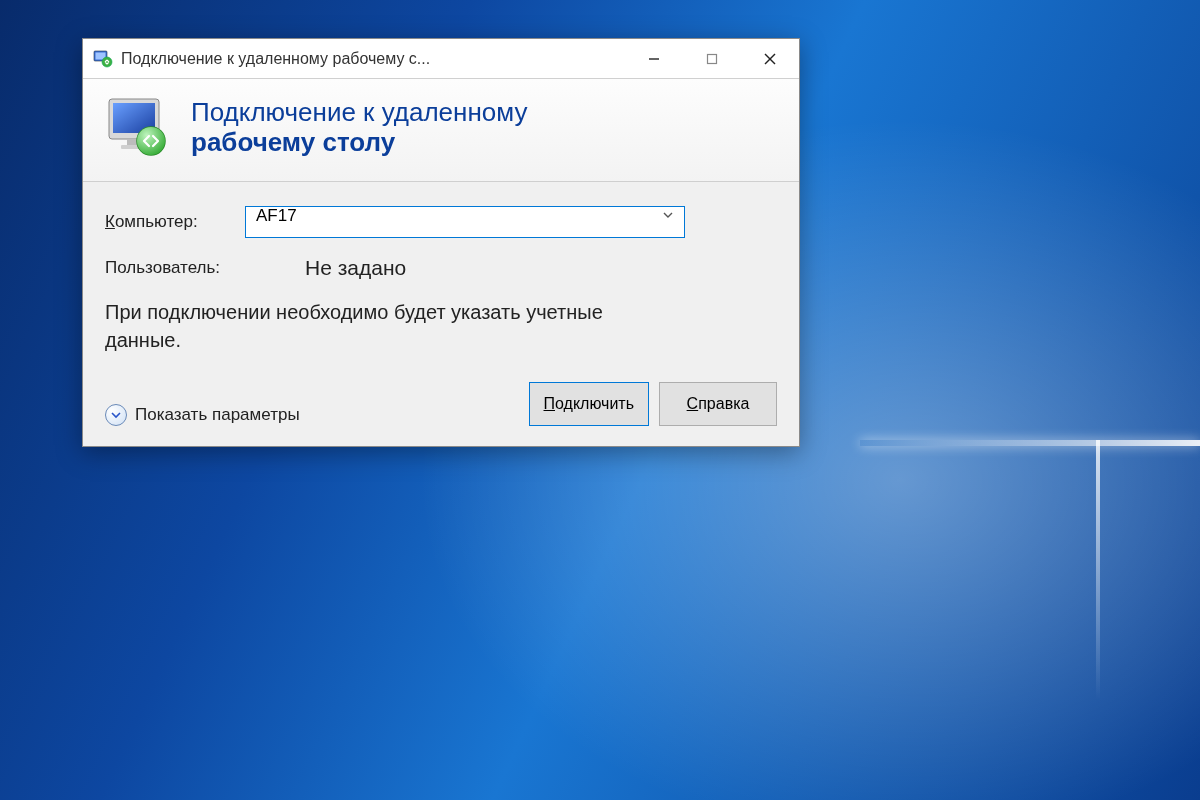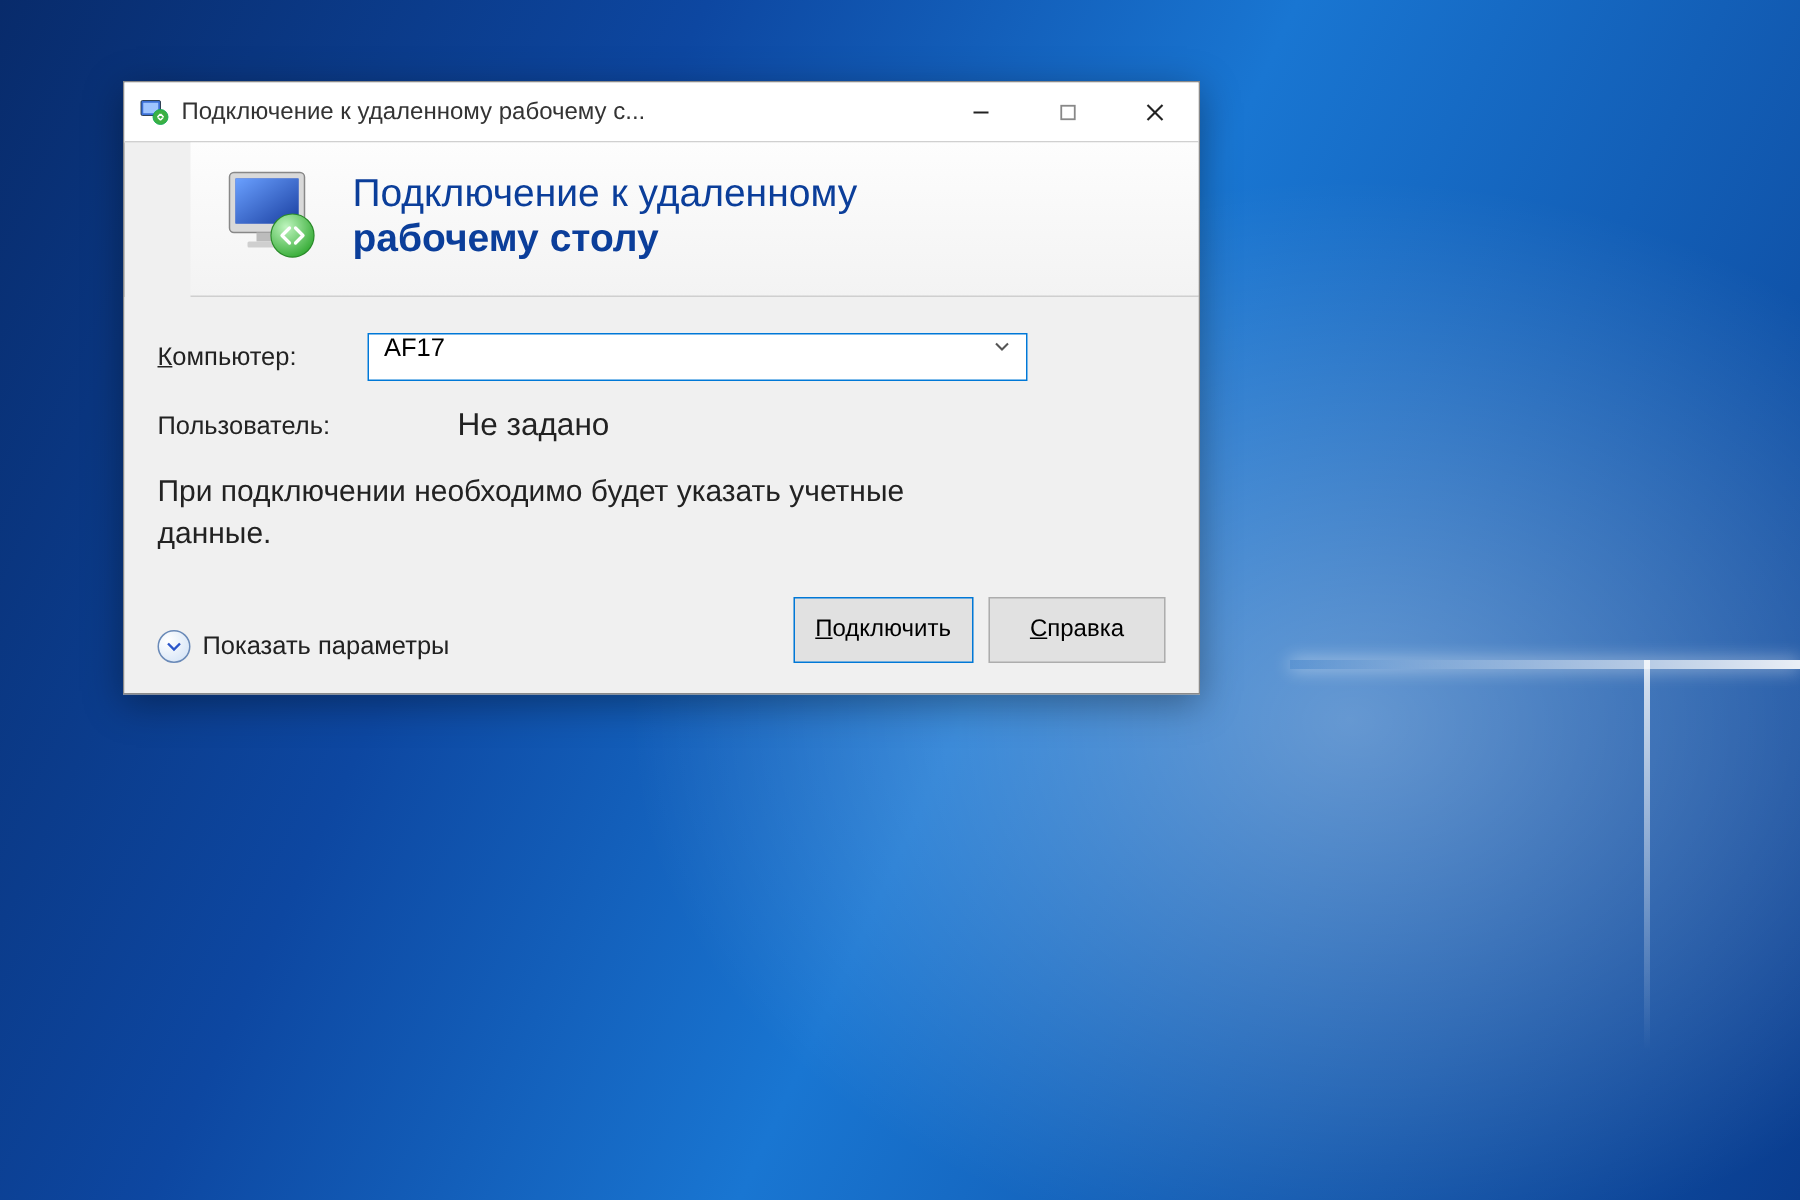--- a/index.html
+++ b/index.html
@@ -25,21 +25,21 @@
   }
   .light-beam2 {
     position: absolute;
     right: 100px; top: 55%;
     width: 4px; height: 260px;
     background: linear-gradient(180deg, rgba(255,255,255,0.8) 0%, rgba(255,255,255,0) 100%);
   }
 
   .window {
     position: absolute;
-    left: 82px; top: 54px;
+    left: 82px; top: 38px;
     width: 718px;
     background: #f0f0f0;
     border: 1px solid #8a8a8a;
     box-shadow: 0 6px 24px rgba(0,0,0,0.35);
   }
   .titlebar {
     height: 40px;
     background: #ffffff;
     display: flex; align-items: center;
     padding-left: 10px;
@@ -61,21 +61,21 @@
     display: flex; align-items: center; justify-content: center;
     font-size: 14px; color: #222;
     cursor: pointer;
   }
   .win-btn svg { width: 14px; height: 14px; }
 
   .banner {
     background: linear-gradient(#fdfdfd, #f3f3f3);
     border-bottom: 1px solid #cfcfcf;
     padding: 14px 20px 18px 20px;
-    display: flex; align-items: center; gap: 18px; margin-left: 44px;
+    display: flex; align-items: center; gap: 18px;
   }
   .banner-icon { width: 70px; height: 70px; flex-shrink: 0; }
   .banner-text { color: #0b3e9a; line-height: 1.15; }
   .banner-line1 { font-size: 26px; font-weight: 400; }
   .banner-line2 { font-size: 26px; font-weight: 700; }
 
   .body-area {
     background: #f0f0f0;
     padding: 24px 22px 20px 22px;
   }

